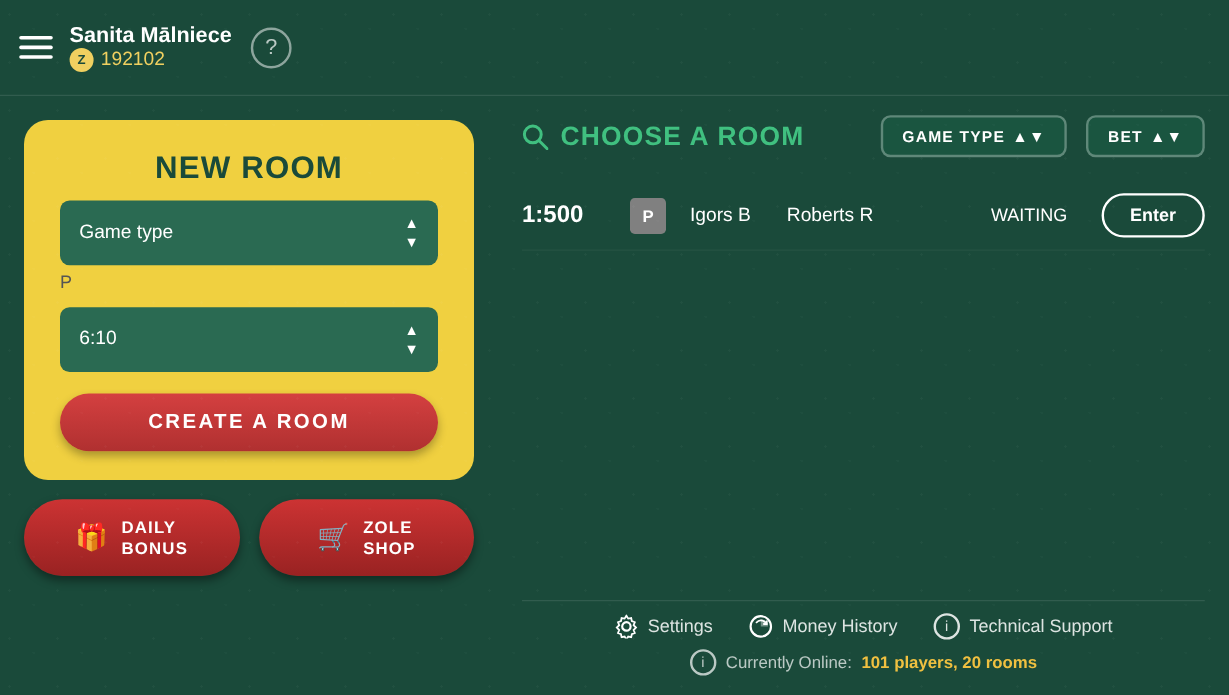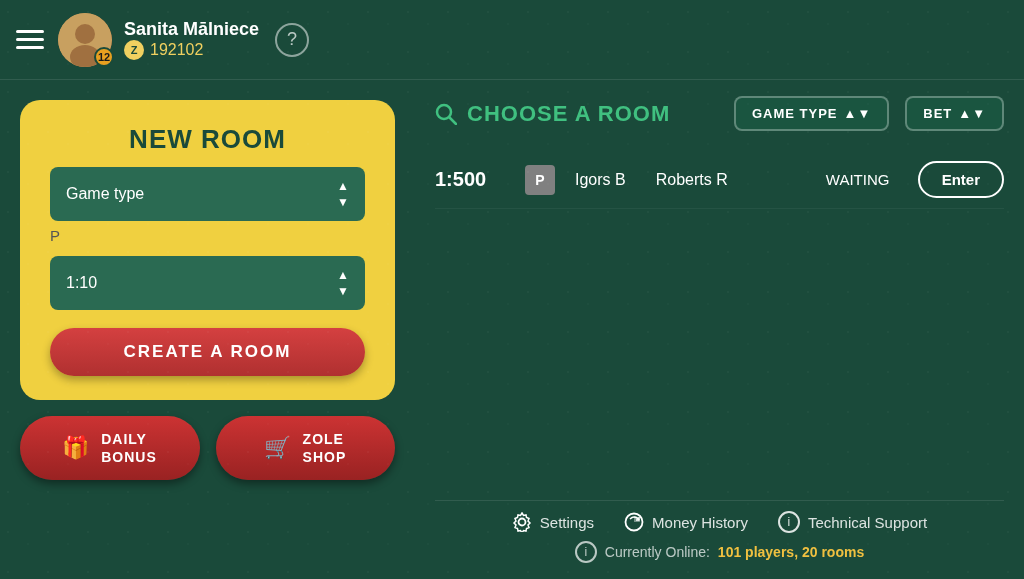--- a/index.html
+++ b/index.html
@@ -388,30 +388,20 @@
   </style>
 </head>
 <body>
 
 <div class="header">
   <div class="menu-icon">
     <span></span>
     <span></span>
     <span></span>
   </div>
-  <div class="avatar-wrapper">
-    <div class="avatar">
-      <svg viewBox="0 0 54 54" xmlns="http://www.w3.org/2000/svg">
-        <circle cx="27" cy="27" r="27" fill="#c8a060"></circle>
-        <circle cx="27" cy="21" r="10" fill="#a07040"></circle>
-        <ellipse cx="27" cy="44" rx="15" ry="12" fill="#a07040"></ellipse>
-      </svg>
-    </div>
-    <div class="badge">12</div>
-  </div>
   <div class="user-info">
     <div class="user-name">Sanita Mālniece</div>
     <div class="user-coins">
       <div class="zole-icon">Z</div>
       <span>192102</span>
     </div>
   </div>
   <div class="help-icon">?</div>
 </div>
 
@@ -428,21 +418,21 @@
             <span>▲</span>
             <span>▼</span>
           </div>
         </div>
       </div>
 
       <div class="p-label">P</div>
 
       <div class="select-wrapper">
         <div class="select-control">
-          <span>1:10</span>
+          <span>6:10</span>
           <div class="select-arrows">
             <span>▲</span>
             <span>▼</span>
           </div>
         </div>
       </div>
 
       <button class="create-btn">CREATE A ROOM</button>
     </div>
 

